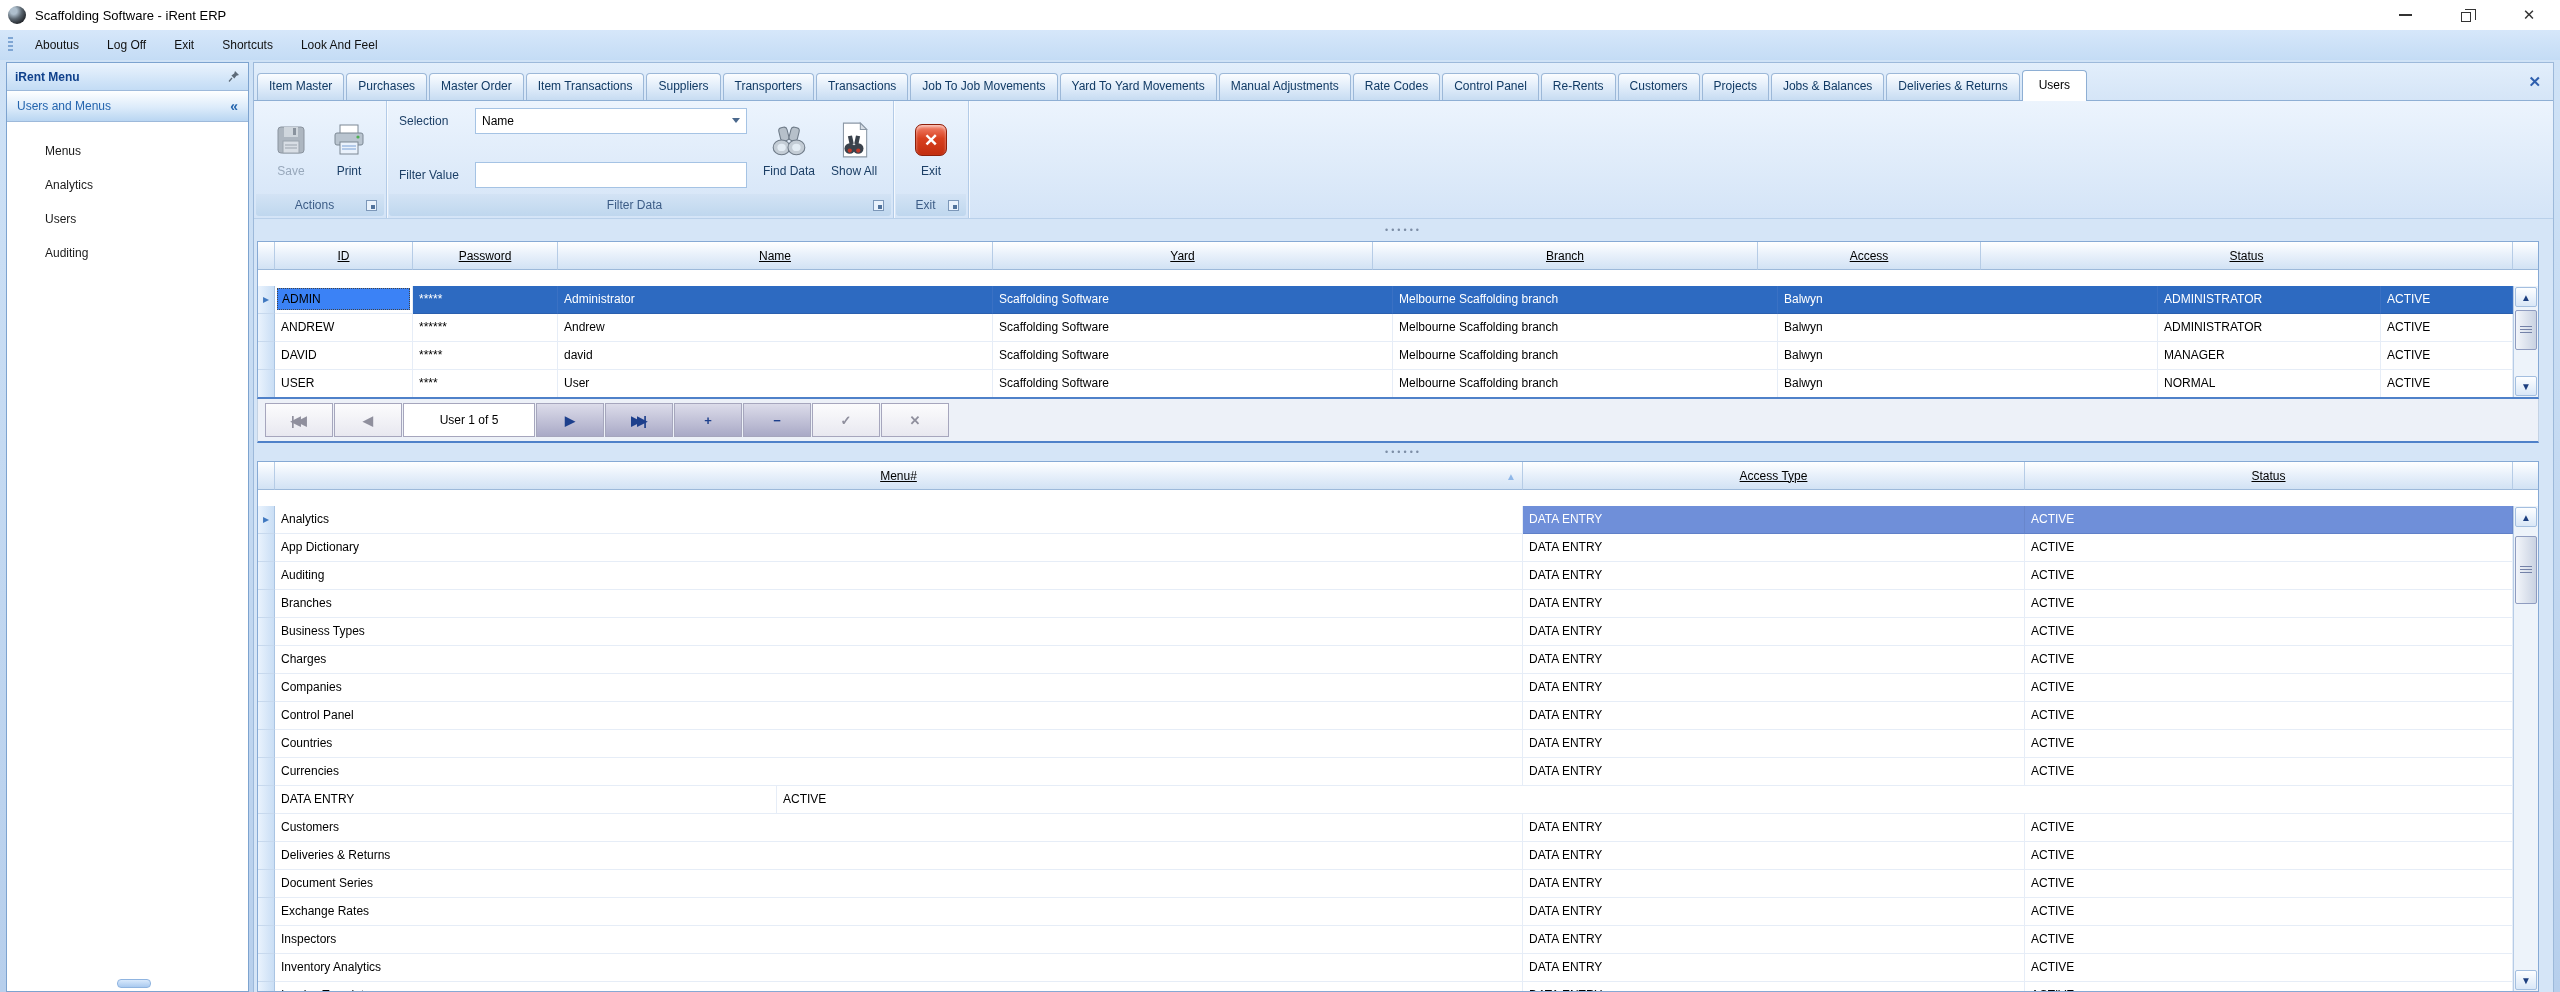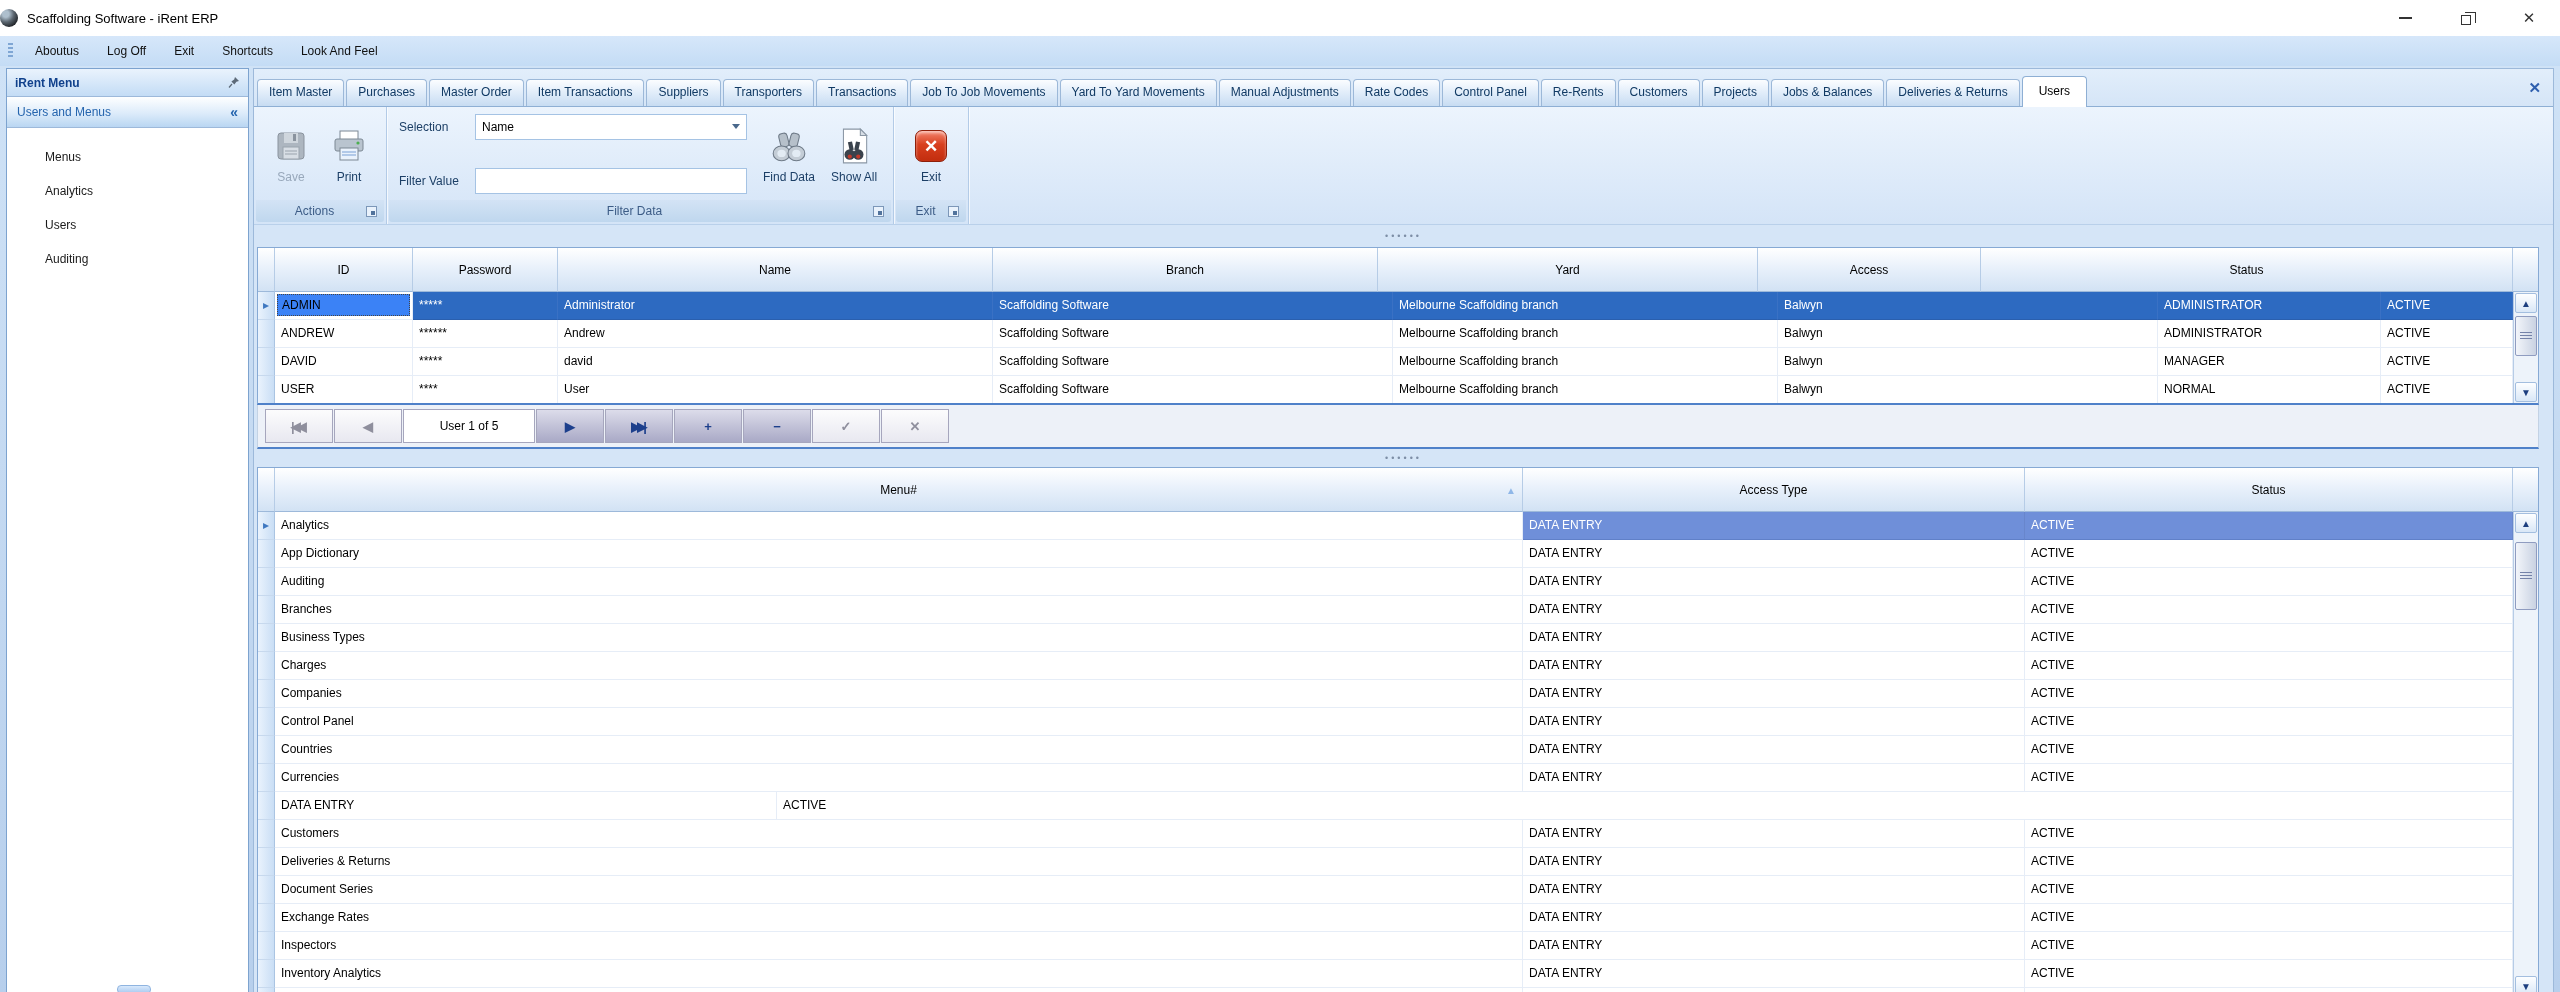--- a/index.html
+++ b/index.html
@@ -1,20 +1,20 @@
 <!DOCTYPE html>
 <html><head>
 <meta charset="utf-8">
 <style>
   * { box-sizing: border-box; margin: 0; padding: 0; }
   html,body { width:2560px; height:992px; overflow:hidden; }
   body { font-family:"Liberation Sans", sans-serif; font-size:12px; color:#1a1a1a; background:#c1d8f1; position:relative; }
 
   
-  .titlebar { height:36px; background:#ffffff; display:flex; align-items:center; }
+  .titlebar { height:30px; background:#ffffff; display:flex; align-items:center; padding-left:8px; }
   .app-icon { width:18px; height:18px; border-radius:50%;
     background:radial-gradient(circle at 32% 28%, #aebfcd 0 18%, #5b6670 45%, #23272c 75%, #101214);
     margin-right:9px; flex:0 0 auto; }
   .title-text { font-size:13px; color:#000; }
   .win-controls { margin-left:auto; display:flex; height:100%; }
   .win-btn { width:62px; height:100%; display:flex; align-items:center; justify-content:center; color:#333; }
   .glyph-min { width:13px; height:1.5px; background:#333; display:block; }
   .glyph-restore { width:10px; height:10px; border:1.2px solid #333; background:#fff; position:relative; margin-top:3px; margin-right:3px; }
   .glyph-restore::before { content:''; position:absolute; top:-4px; left:3px; width:10px; height:10px; border:1.2px solid #333; border-bottom:none; border-left:none; }
   .glyph-close { font-size:15px; font-weight:400; }
@@ -78,23 +78,23 @@
   .copy-icon { width:34px; height:34px; border-radius:8px; border:1px solid #5c6670;
     background:linear-gradient(#e8ebee,#9aa3ac 55%,#6f7880); display:flex; align-items:center; justify-content:center; }
 
   
   .splitter { height:22px; display:flex; align-items:center; justify-content:center; background:transparent; }
   .splitter .dots { color:#7d8ea6; font-size:9px; letter-spacing:3px; line-height:6px; }
 
   
   .grid { margin:0 14px 0 3px; border:1px solid #86a9d4; background:#fff; display:flex; flex-direction:column; overflow:hidden; }
   .g-head { display:flex; flex:0 0 44px; }
-  .hcell { height:44px; display:flex; align-items:center; justify-content:center; text-align:center; color:#000;
+  .hcell { height:28px; display:flex; align-items:center; justify-content:center; text-align:center; color:#000;
     background:linear-gradient(#ffffff,#e9f1fb 45%,#d2e2f4); border-right:1px solid #b6cce6; border-bottom:1px solid #9db9da;
-    position:relative; overflow:hidden; white-space:nowrap; }
+    position:relative; overflow:hidden; white-space:nowrap;text-decoration:underline; }
   .ind-stub { width:17px; flex:0 0 17px; }
   .sb-stub { width:25px; flex:0 0 25px; border-right:none; }
   .g-main { display:flex; flex:1; overflow:hidden; }
   .g-rows { flex:1; overflow:hidden; }
   .g-row { display:flex; }
   .ind { width:17px; flex:0 0 17px; height:28px; background:linear-gradient(to right,#eaf3fd,#c9def5);
     border-right:1px solid #aac4e2; border-bottom:1px solid #c7d9ee; color:#3f78c0; font-size:12px; line-height:26px; text-align:center; }
   .cell { height:28px; line-height:27px; padding:0 6px; border-right:1px solid #e6edf7; border-bottom:1px solid #e6edf7;
     white-space:nowrap; overflow:hidden; background:#fff; color:#000; }
   .selc { background:#2d6ac1; color:#fff; border-right-color:#3a71c4; border-bottom-color:#2a5fae; }
@@ -323,22 +323,22 @@
     <div class="splitter">
       <span class="dots">••••••</span>
     </div>
 
     <div class="grid grid-users">
       <div class="g-head">
           <div class="hcell ind-stub"></div>
           <div class="hcell u-c0">ID</div>
           <div class="hcell u-c1">Password</div>
           <div class="hcell u-c2">Name</div>
+          <div class="hcell u-c5">Yard</div>
           <div class="hcell u-c4">Branch</div>
-          <div class="hcell u-c5">Yard</div>
           <div class="hcell u-c6">Access</div>
           <div class="hcell u-c7">Status</div>
           <div class="hcell sb-stub"></div>
         </div>
       <div class="g-main">
         <div class="g-rows">
             <div class="g-row">
               <div class="ind">▸</div>
               <div class="cell u-c0 editor">
                 <div class="editor-box">ADMIN</div>

